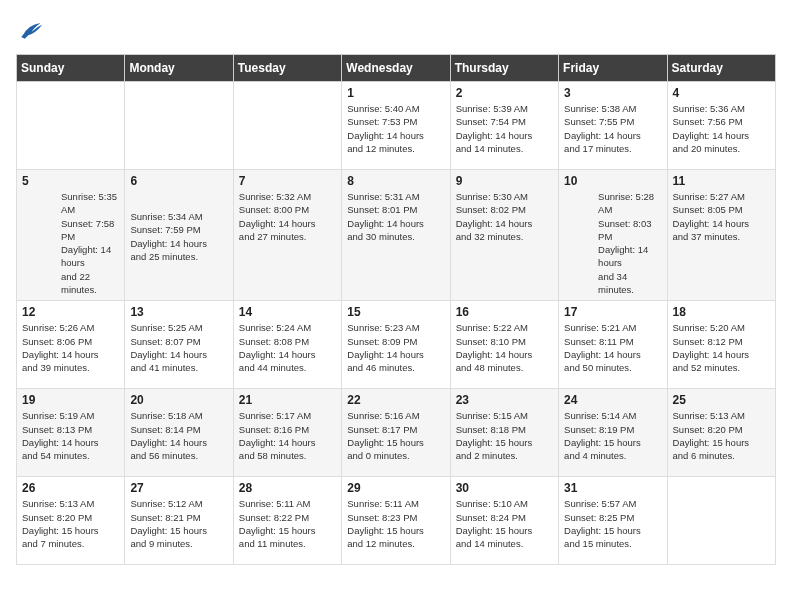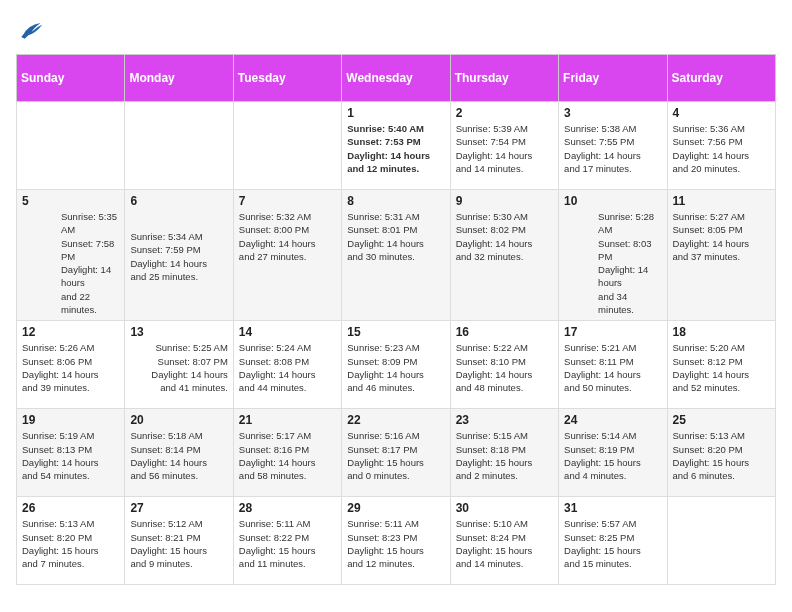--- a/index.html
+++ b/index.html
@@ -45,25 +45,25 @@
     .subtitle {
       font-size: 14px;
       color: #555;
     }
     table {
       width: 100%;
       border-collapse: collapse;
       table-layout: fixed;
     }
     thead tr th {
-      background-color: #d946ef;
+      background-color: #404040;
       color: #fff;
       font-size: 12px;
       font-weight: bold;
-      padding: 16px 4px;
+      padding: 6px 4px;
       text-align: left;
       border: 1px solid #ccc;
     }
     tbody tr td {
       vertical-align: top;
       border: 1px solid #ddd;
       padding: 4px 5px;
       font-size: 10px;
       color: #222;
       height: 88px;
@@ -119,21 +119,21 @@
       <th>Saturday</th>
     </tr>
   </thead>
   <tbody id="calendar-body">
   <tr>
         <td></td>
         <td></td>
         <td></td>
         <td>
           <span class="day-num">1</span>
-          <div class="day-info" style="white-space: pre-line; font-weight: bold;">Sunrise: 5:40 AM
+          <div class="day-info" style="white-space: pre-line;">Sunrise: 5:40 AM
 Sunset: 7:53 PM
 Daylight: 14 hours
 and 12 minutes.</div>
         </td>
         <td>
           <span class="day-num">2</span>
           <div class="day-info" style="white-space: pre-line;">Sunrise: 5:39 AM
 Sunset: 7:54 PM
 Daylight: 14 hours
 and 14 minutes.</div>
@@ -207,21 +207,21 @@
       <tr>
         <td>
           <span class="day-num">12</span>
           <div class="day-info" style="white-space: pre-line;">Sunrise: 5:26 AM
 Sunset: 8:06 PM
 Daylight: 14 hours
 and 39 minutes.</div>
         </td>
         <td>
           <span class="day-num">13</span>
-          <div class="day-info" style="white-space: pre-line; text-align: right;">Sunrise: 5:25 AM
+          <div class="day-info" style="white-space: pre-line;">Sunrise: 5:25 AM
 Sunset: 8:07 PM
 Daylight: 14 hours
 and 41 minutes.</div>
         </td>
         <td>
           <span class="day-num">14</span>
           <div class="day-info" style="white-space: pre-line;">Sunrise: 5:24 AM
 Sunset: 8:08 PM
 Daylight: 14 hours
 and 44 minutes.</div>

